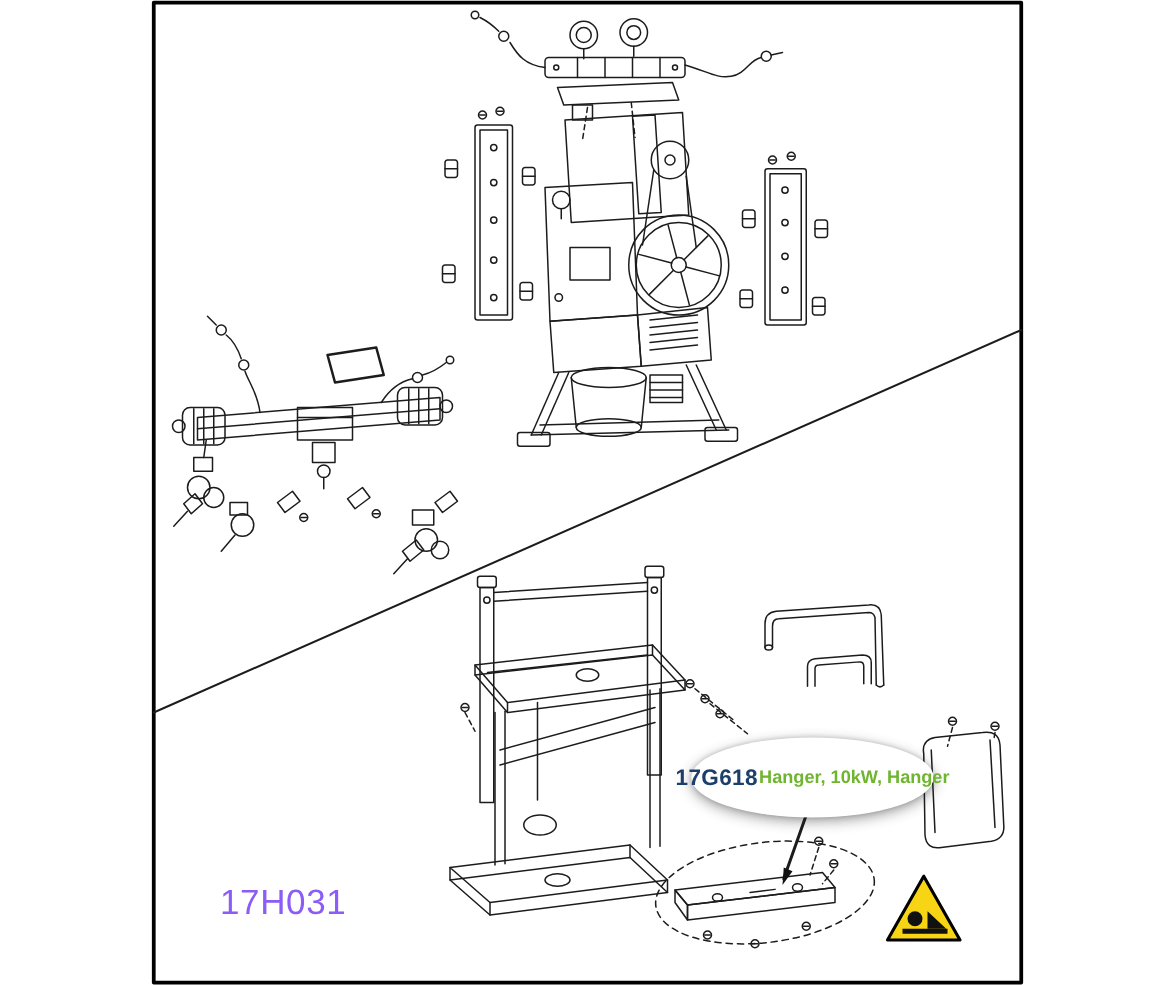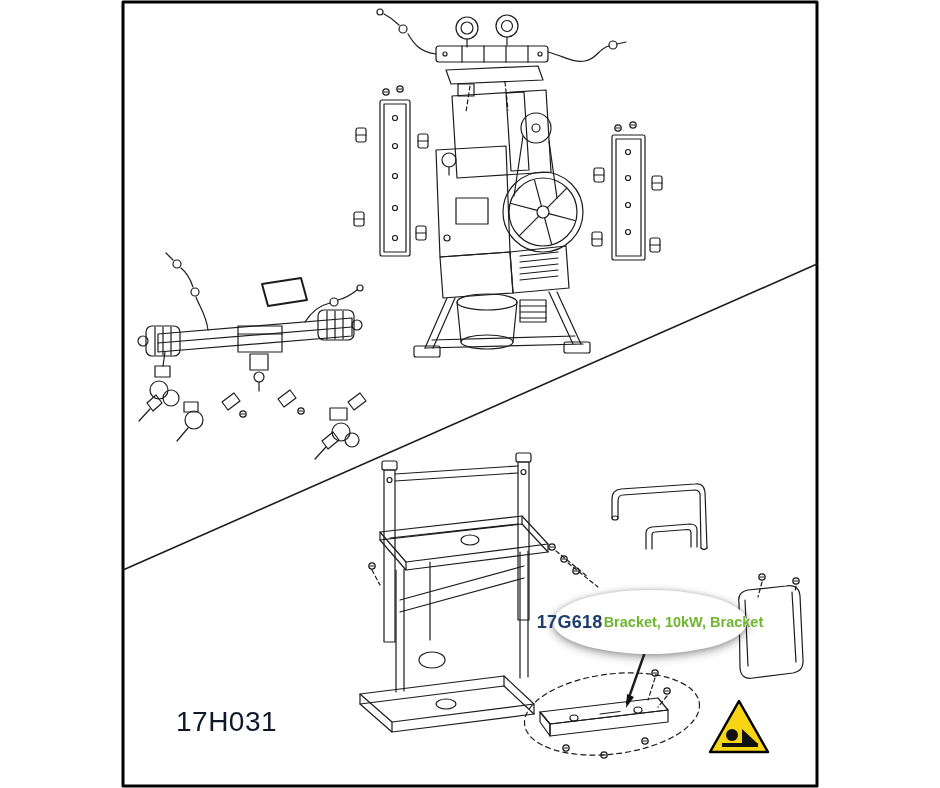--- a/index.html
+++ b/index.html
@@ -28,21 +28,21 @@
   }
   .callout .pn{
     font-size:18px;font-weight:700;color:var(--pn-color);letter-spacing:.3px;
   }
   .callout .desc{
     font-size:14.5px;font-weight:700;color:var(--desc-color);white-space:nowrap;
   }
   .fig-num{
     position:absolute;
     left:176px;top:706px;
-    font-size:28px;color:#0f172a;letter-spacing:.5px;
+    font-size:28px;color:#8b5cf6;letter-spacing:.5px;
   }
 </style>
 </head>
 <body>
 
 <div class="stage">
 
   <svg viewBox="0 0 940 788" width="940" height="788">
     <defs>
       <g id="clip-sm">
@@ -301,18 +301,18 @@
       <g fill="#111" stroke="none">
         <rect x="722" y="743" width="36" height="4"></rect>
         <circle cx="732" cy="735" r="6"></circle>
         <polygon points="742,729 757,743 742,743"></polygon>
       </g>
     </g>
   </svg>
 
   <div class="callout">
     <div class="pn">17G618</div>
-    <div class="desc">Bracket, 10kW, Bracket</div>
+    <div class="desc">Hanger, 10kW, Hanger</div>
   </div>
 
   <div class="fig-num">17H031</div>
 
 </div>
 
 </body></html>

